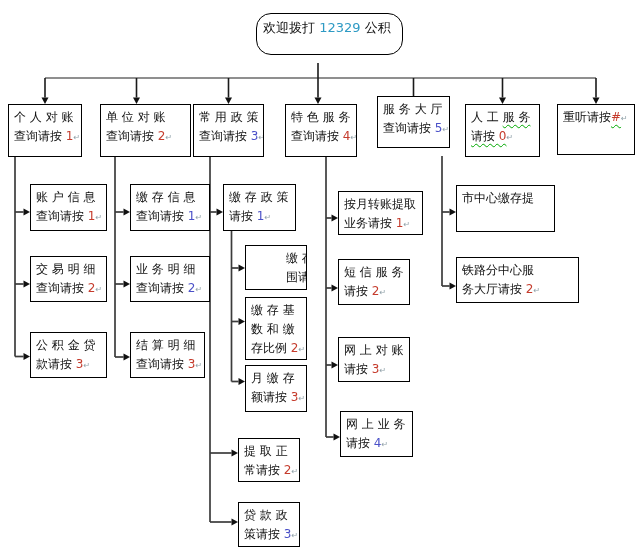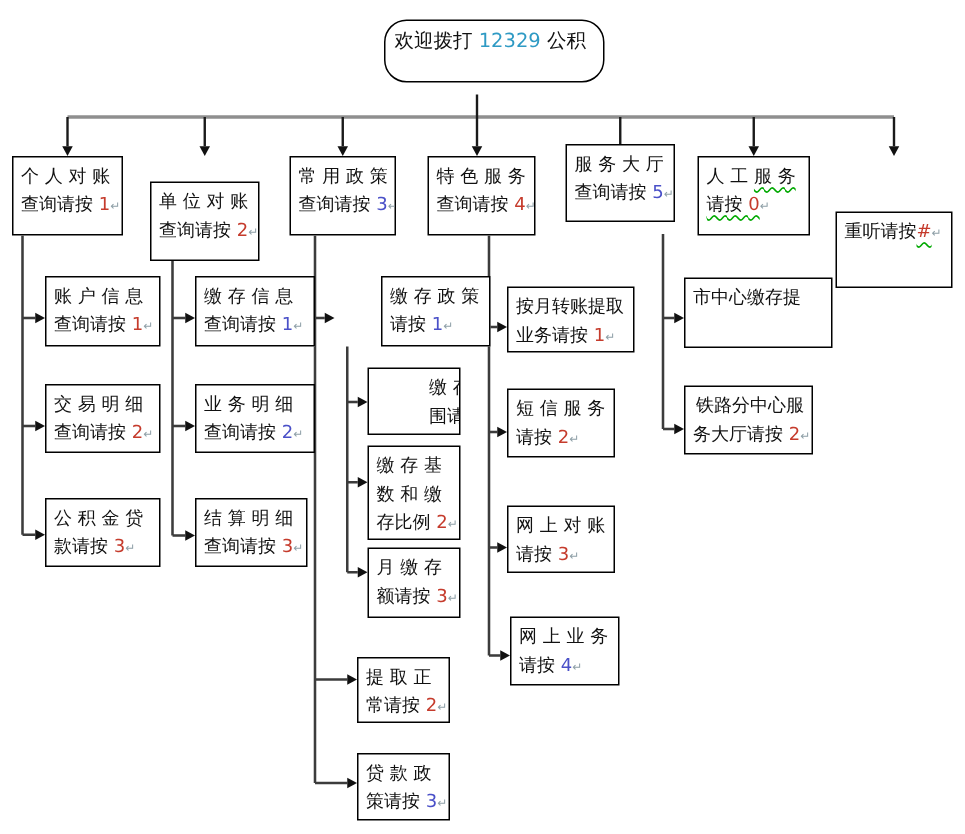--- a/index.html
+++ b/index.html
@@ -100,41 +100,41 @@
       <polygon points="449.5,282.5 449.5,289.5 456,286" class="ah"></polygon>
     </svg>
   <div id="boxes">
       <div class="box big" style="left: 256px; top: 13px; width: 147px; height: 42px; border-radius: 15px;">
         <span class="ln"><span>欢迎拨打 </span><span class="ac">12329</span><span> 公积</span></span>
       </div>
       <div class="box" style="left: 8px; top: 104px; width: 74px; height: 53px;">
         <span class="ln"><span>个 人 对 账</span></span>
         <span class="ln"><span>查询请按 </span><span class="nr">1</span><span class="mk">↵</span></span>
       </div>
-      <div class="box" style="left: 100px; top: 121px; width: 73px; height: 53px;">
+      <div class="box" style="left: 100px; top: 104px; width: 91px; height: 53px;">
         <span class="ln"><span>单 位 对 账</span></span>
         <span class="ln"><span>查询请按 </span><span class="nr">2</span><span class="mk">↵</span></span>
       </div>
       <div class="box" style="left: 193px; top: 104px; width: 71px; height: 53px;">
         <span class="ln"><span>常 用 政 策</span></span>
         <span class="ln"><span>查询请按 </span><span class="nb">3</span><span class="mk">↵</span></span>
       </div>
       <div class="box" style="left: 285px; top: 104px; width: 72px; height: 53px;">
         <span class="ln"><span>特 色 服 务</span></span>
         <span class="ln"><span>查询请按 </span><span class="nr">4</span><span class="mk">↵</span></span>
       </div>
       <div class="box" style="left: 377px; top: 96px; width: 73px; height: 52px;">
         <span class="ln"><span>服 务 大 厅</span></span>
         <span class="ln"><span>查询请按 </span><span class="nb">5</span><span class="mk">↵</span></span>
       </div>
       <div class="box" style="left: 465px; top: 104px; width: 75px; height: 53px;">
         <span class="ln"><span>人 工 </span><span class="wv">服 务</span></span>
         <span class="ln"><span class="wv">请按 </span><span class="nr wv">0</span><span class="mk">↵</span></span>
       </div>
-      <div class="box" style="left: 557px; top: 104px; width: 78px; height: 51px; margin-top: 37px;">
+      <div class="box" style="left: 557px; top: 104px; width: 78px; height: 51px;">
         <span class="ln"><span>重听请按</span><span class="nr wv">#</span><span class="mk">↵</span></span>
       </div>
       <div class="box" style="left: 30px; top: 184px; width: 77px; height: 47px;">
         <span class="ln"><span>账 户 信 息</span></span>
         <span class="ln"><span>查询请按 </span><span class="nr">1</span><span class="mk">↵</span></span>
       </div>
       <div class="box" style="left: 30px; top: 256px; width: 77px; height: 46px;">
         <span class="ln"><span>交 易 明 细</span></span>
         <span class="ln"><span>查询请按 </span><span class="nr">2</span><span class="mk">↵</span></span>
       </div>
@@ -147,21 +147,21 @@
         <span class="ln"><span>查询请按 </span><span class="nb">1</span><span class="mk">↵</span></span>
       </div>
       <div class="box" style="left: 130px; top: 256px; width: 80px; height: 46px;">
         <span class="ln"><span>业 务 明 细</span></span>
         <span class="ln"><span>查询请按 </span><span class="nb">2</span><span class="mk">↵</span></span>
       </div>
       <div class="box" style="left: 130px; top: 332px; width: 75px; height: 46px;">
         <span class="ln"><span>结 算 明 细</span></span>
         <span class="ln"><span>查询请按 </span><span class="nr">3</span><span class="mk">↵</span></span>
       </div>
-      <div class="box" style="left: 223px; top: 184px; width: 73px; height: 47px; margin-left: 31px;">
+      <div class="box" style="left: 223px; top: 184px; width: 73px; height: 47px;">
         <span class="ln"><span>缴 存 政 策</span></span>
         <span class="ln"><span>请按 </span><span class="nb">1</span><span class="mk">↵</span></span>
       </div>
       <div class="box" style="left: 245px; top: 245px; width: 62px; height: 45px; padding-left: 40px;">
         <span class="ln"><span>缴 存 范</span></span>
         <span class="ln"><span>围请按 </span><span class="nr">1</span><span class="mk">↵</span></span>
       </div>
       <div class="box" style="left: 245px; top: 297px; width: 62px; height: 63px;">
         <span class="ln"><span>缴 存 基</span></span>
         <span class="ln"><span>数 和 缴</span></span>
@@ -191,18 +191,18 @@
         <span class="ln"><span>网 上 对 账</span></span>
         <span class="ln"><span>请按 </span><span class="nr">3</span><span class="mk">↵</span></span>
       </div>
       <div class="box" style="left: 340px; top: 411px; width: 73px; height: 46px;">
         <span class="ln"><span>网 上 业 务</span></span>
         <span class="ln"><span>请按 </span><span class="nb">4</span><span class="mk">↵</span></span>
       </div>
       <div class="box" style="left: 456px; top: 185px; width: 99px; height: 47px;">
         <span class="ln"><span>市中心缴存提</span></span>
       </div>
-      <div class="box" style="left: 456px; top: 257px; width: 86px; height: 46px; text-align: right;">
+      <div class="box" style="left: 456px; top: 257px; width: 123px; height: 46px;">
         <span class="ln"><span>铁路分中心服</span></span>
         <span class="ln"><span>务大厅请按 </span><span class="nr">2</span><span class="mk">↵</span></span>
       </div>
     </div>
 </div>
 
 </body></html>

